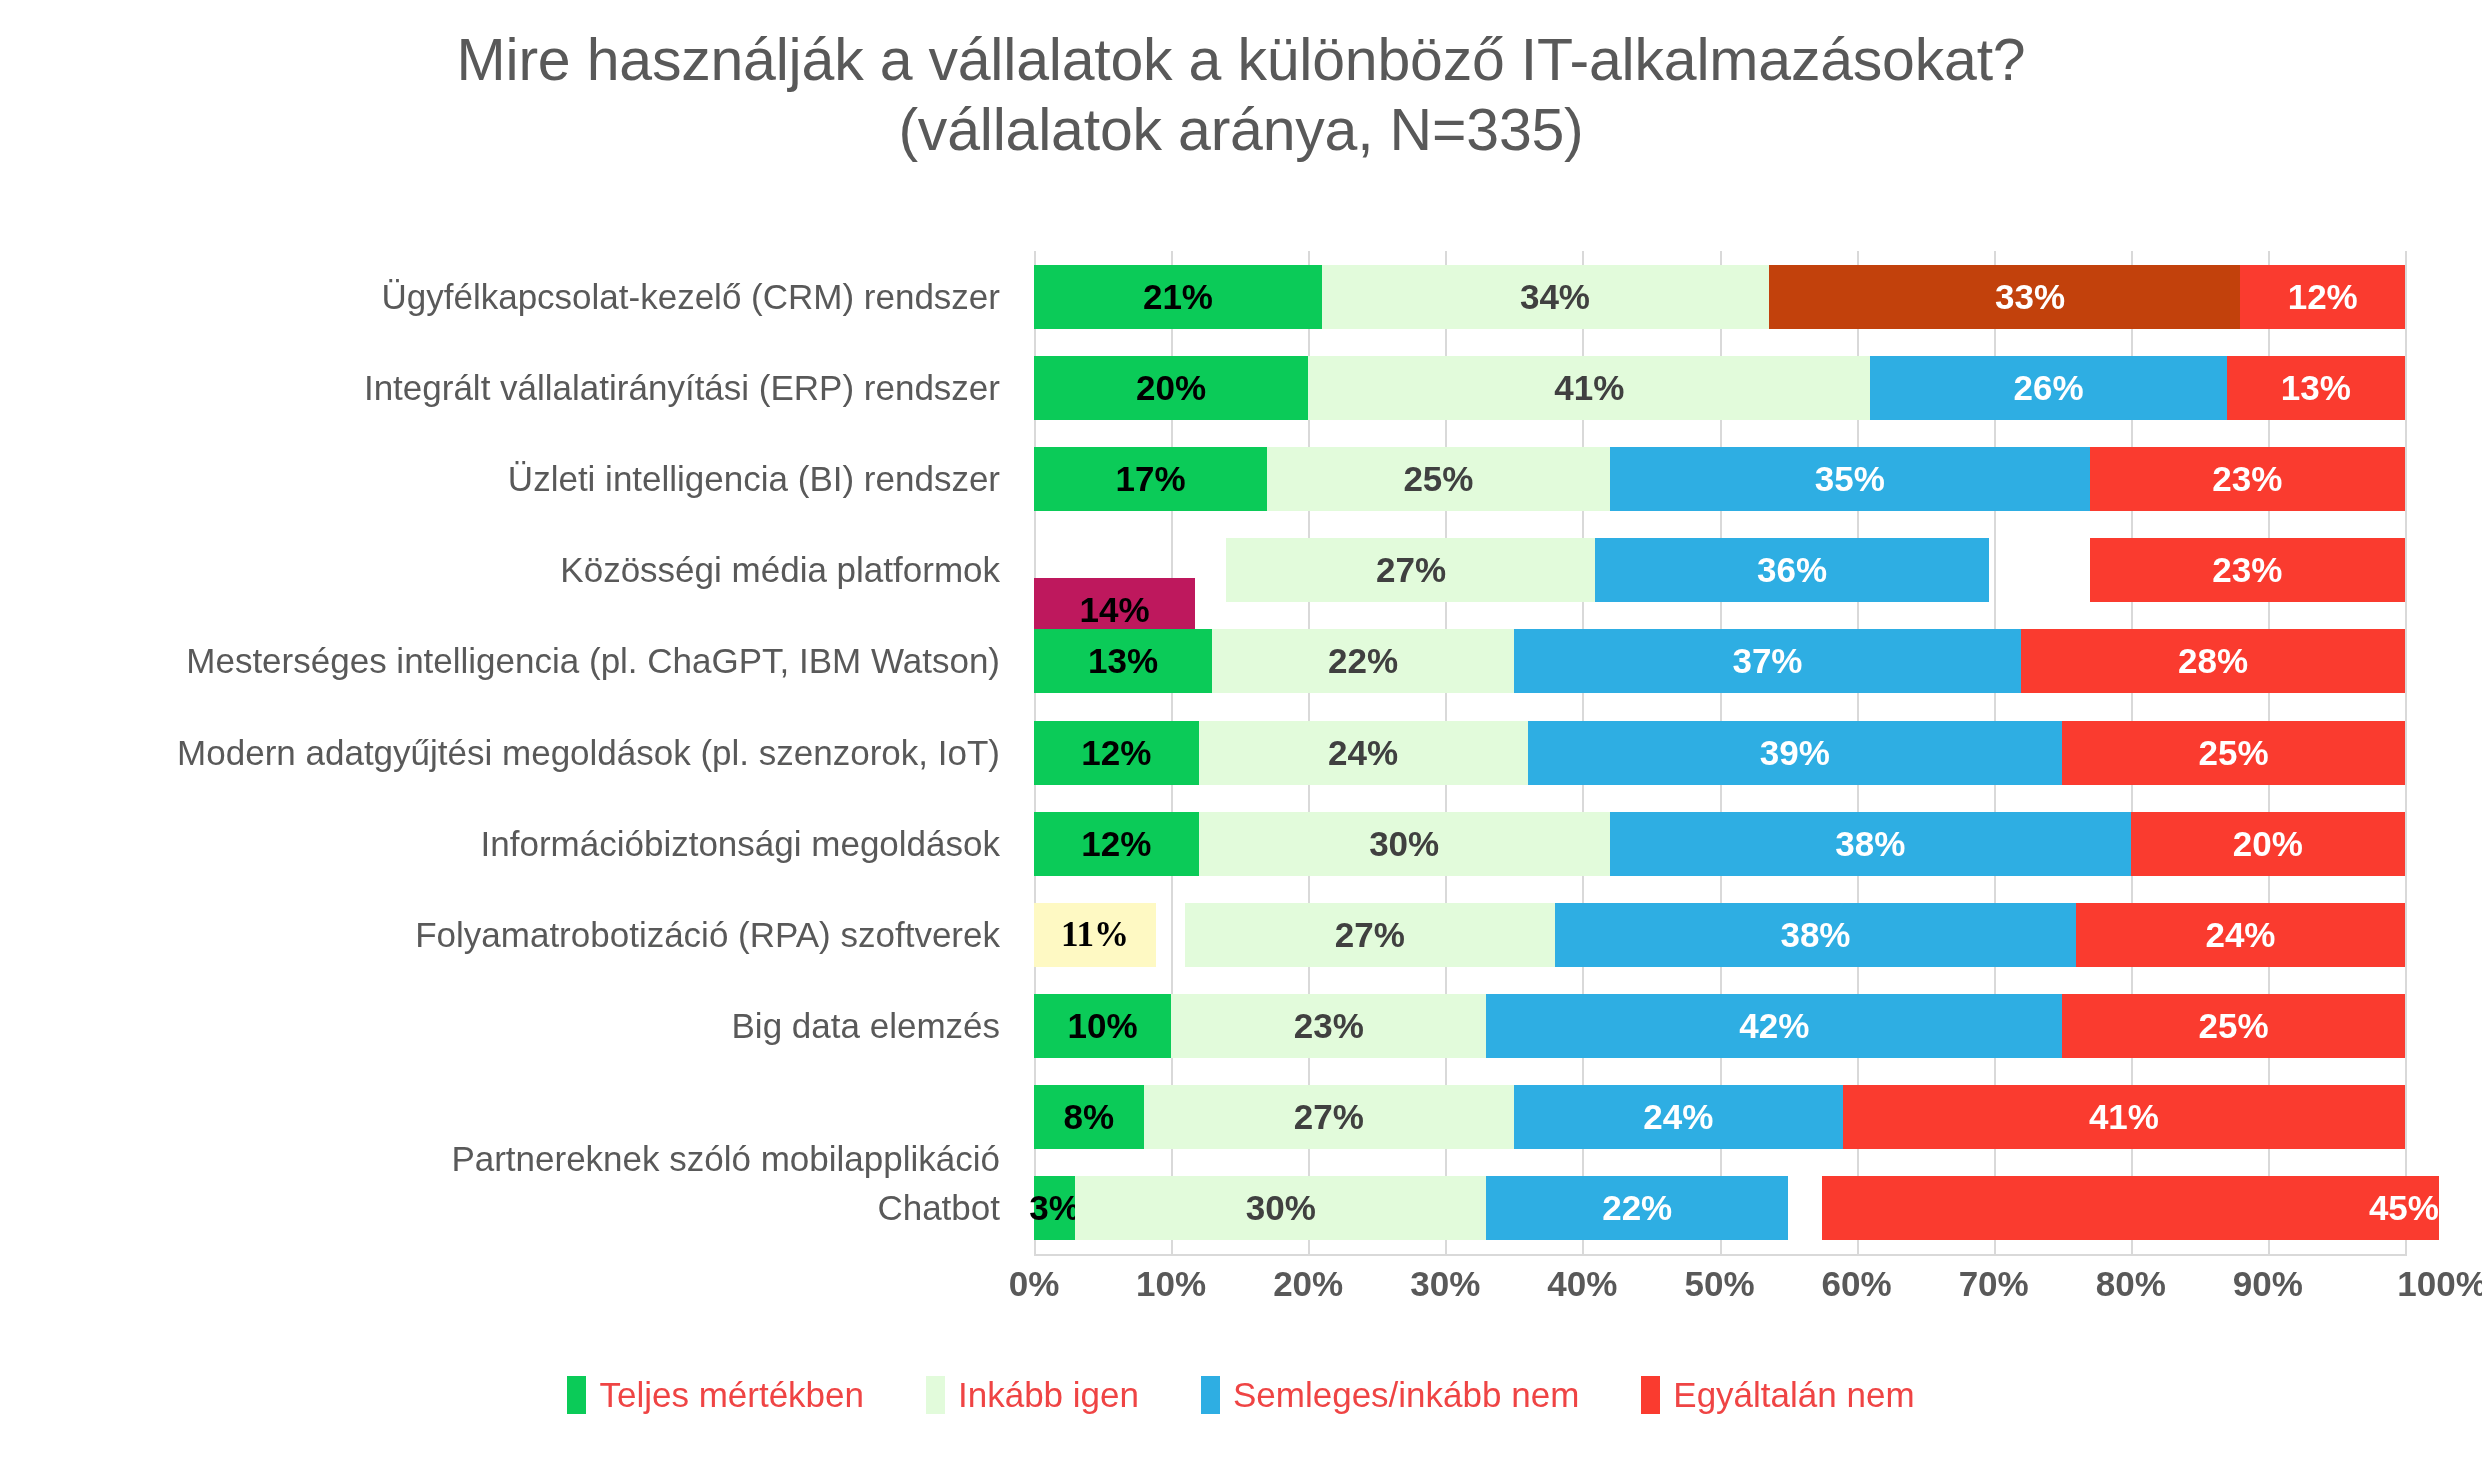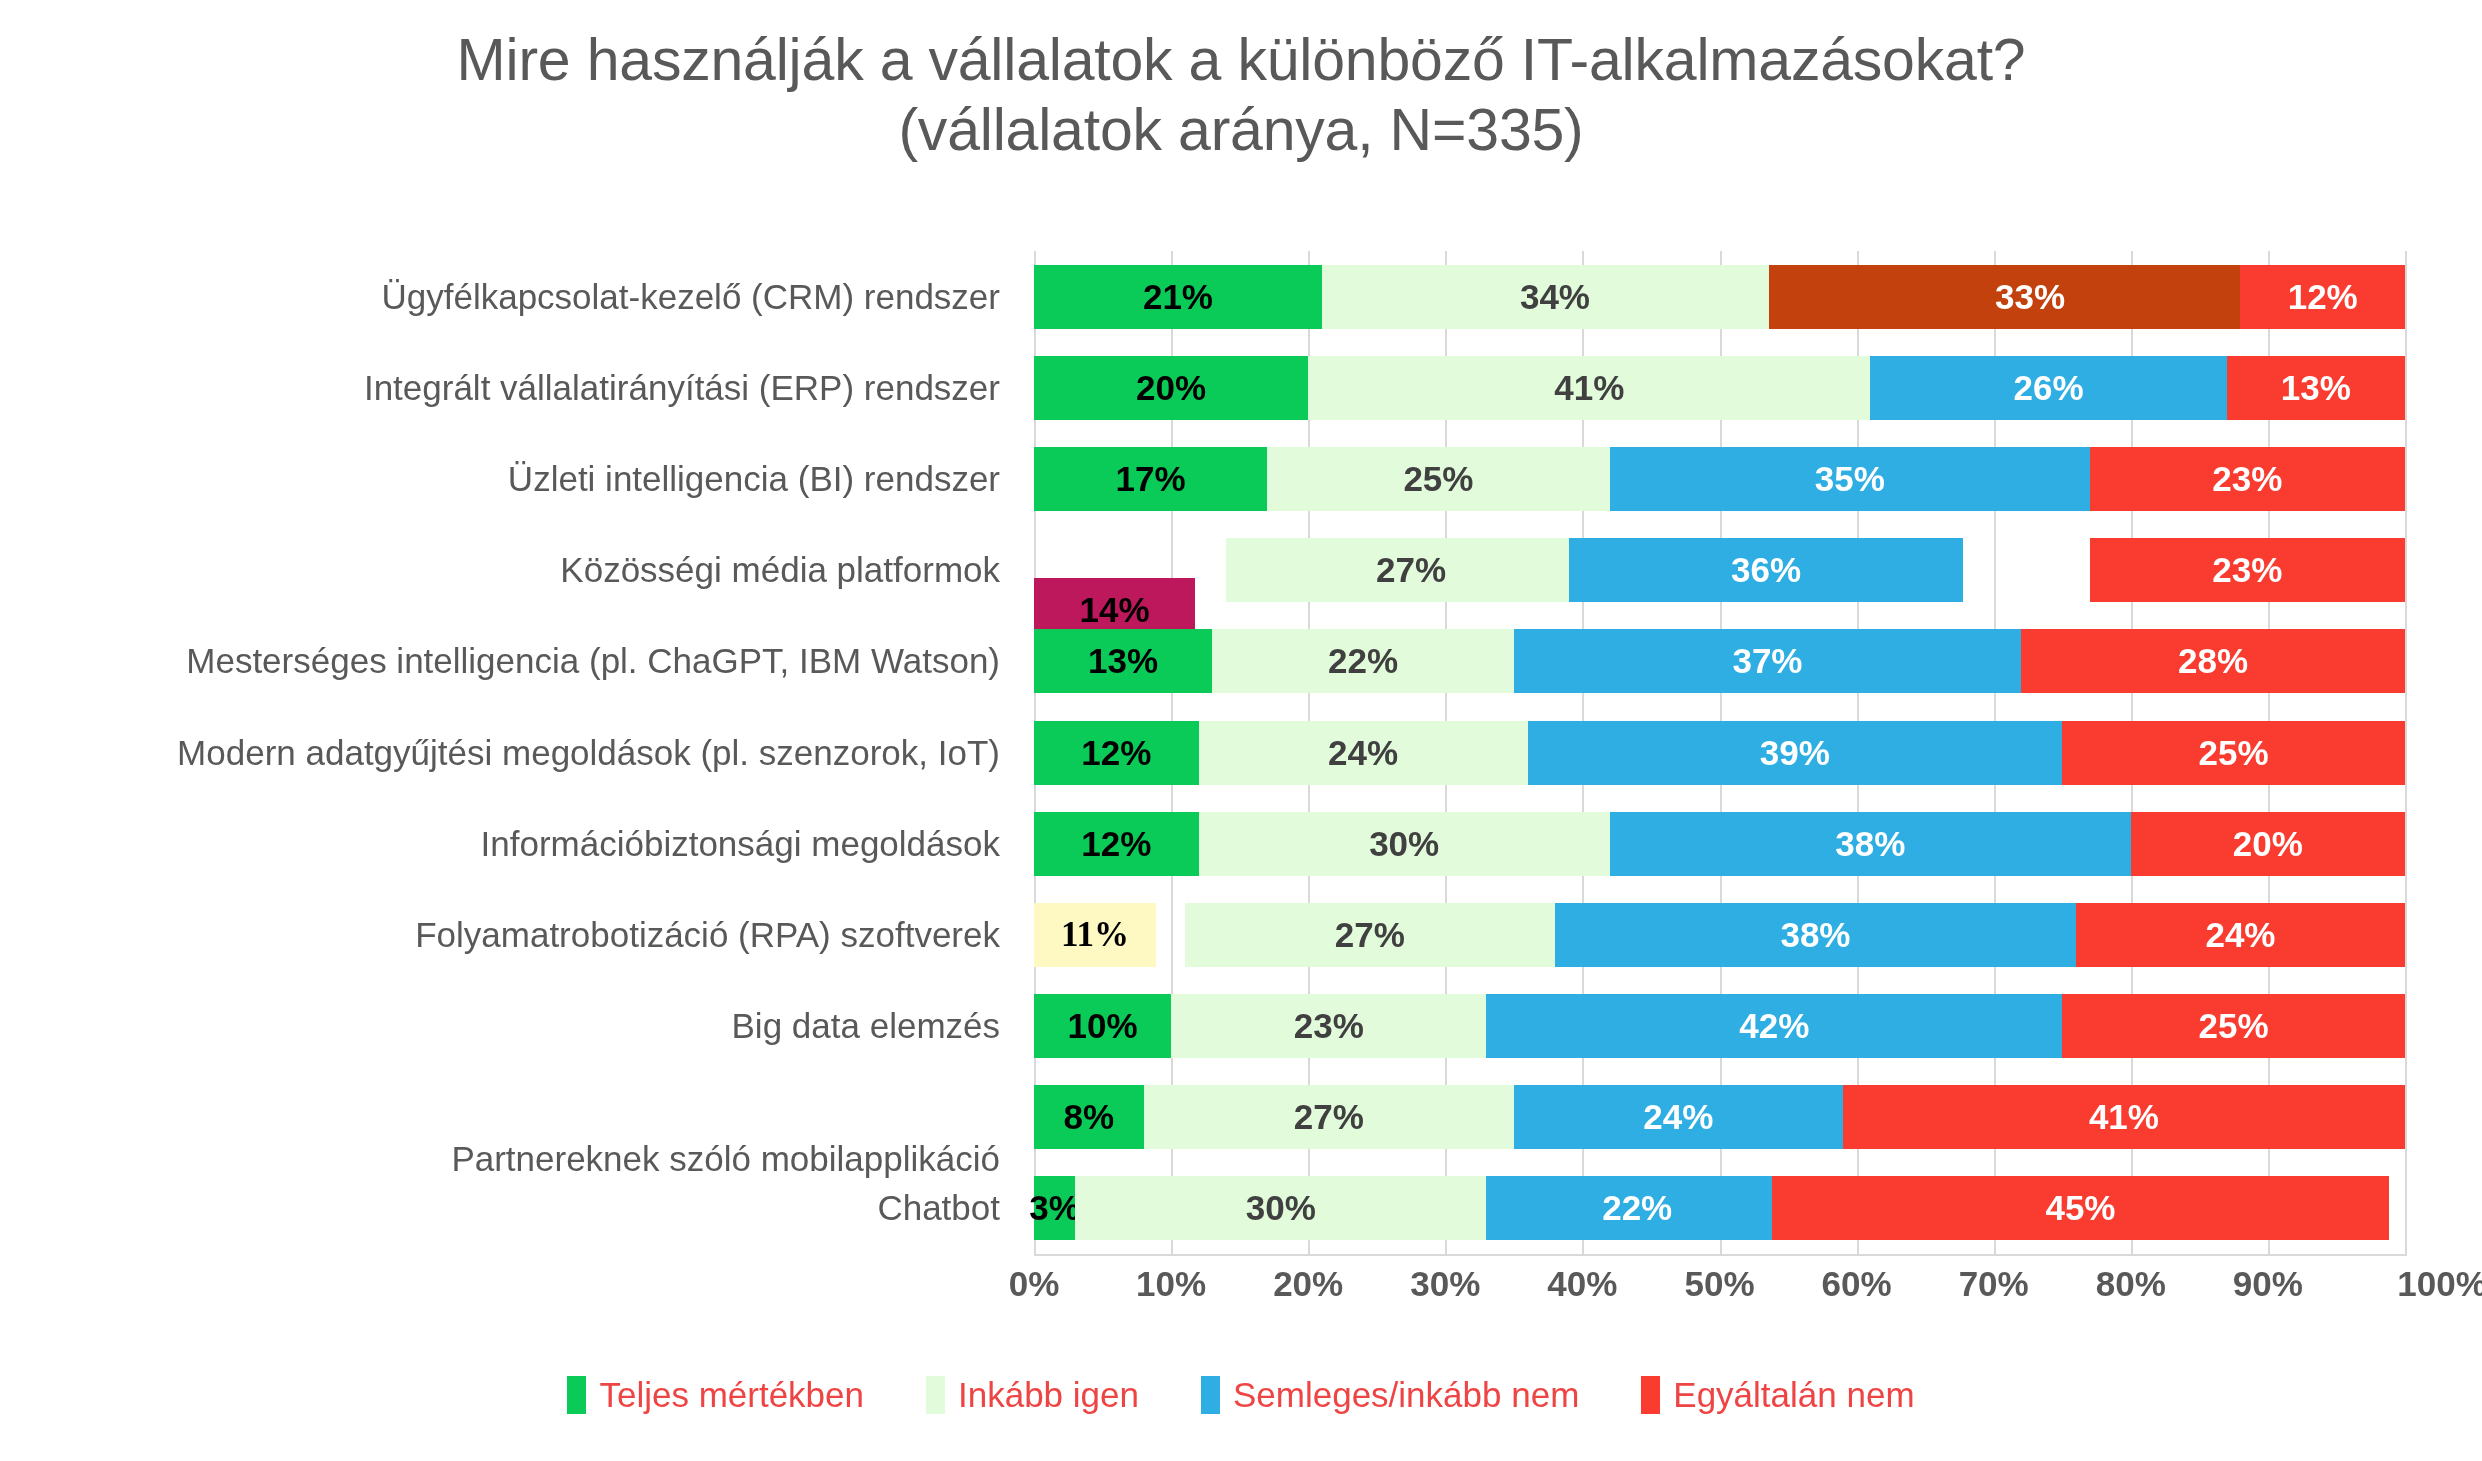--- a/index.html
+++ b/index.html
@@ -230,21 +230,21 @@
           <span class="seg-val">23%</span>
         </div>
       </div>
       <div class="bar-row" style="top: 287.136px; width: 1371px;">
         <div class="seg s0" style="left: 0px; width: 161px; background: #be185d; margin-top: 40px;">
           <span class="seg-val">14%</span>
         </div>
         <div class="seg s1" style="left: 191.94px; width: 370.17px; background: rgb(226, 251, 219);">
           <span class="seg-val">27%</span>
         </div>
-        <div class="seg s2" style="left: 535px; width: 394px; background: rgb(46, 174, 227);">
+        <div class="seg s2" style="left: 561px; width: 394px; background: rgb(46, 174, 227);">
           <span class="seg-val">36%</span>
         </div>
         <div class="seg s3" style="left: 1055.67px; width: 315.33px; background: rgb(250, 59, 47);">
           <span class="seg-val">23%</span>
         </div>
       </div>
       <div class="bar-row" style="top: 378.318px; width: 1371px;">
         <div class="seg s0" style="left: 0px; width: 178.23px; background: rgb(11, 203, 88);">
           <span class="seg-val">13%</span>
         </div>
@@ -331,21 +331,21 @@
       <div class="bar-row" style="top: 925.409px; width: 1371px;">
         <div class="seg s0" style="left: 0px; width: 41.13px; background: rgb(11, 203, 88);">
           <span class="seg-val">3%</span>
         </div>
         <div class="seg s1" style="left: 41.13px; width: 411.3px; background: rgb(226, 251, 219);">
           <span class="seg-val">30%</span>
         </div>
         <div class="seg s2" style="left: 452.43px; width: 301.62px; background: rgb(46, 174, 227);">
           <span class="seg-val">22%</span>
         </div>
-        <div class="seg s3" style="left: 738px; width: 616.95px; background: rgb(250, 59, 47);">
+        <div class="seg s3" style="left: 788px; width: 616.95px; background: rgb(250, 59, 47); justify-content: flex-end;">
           <span class="seg-val">45%</span>
         </div>
       </div>
     </div>
 
   <div id="x-axis-line"></div>
   <div id="x-ticks">
       <div class="x-tick" style="left: 0px;">0%</div>
       <div class="x-tick" style="left: 137.1px;">10%</div>
       <div class="x-tick" style="left: 274.2px;">20%</div>

